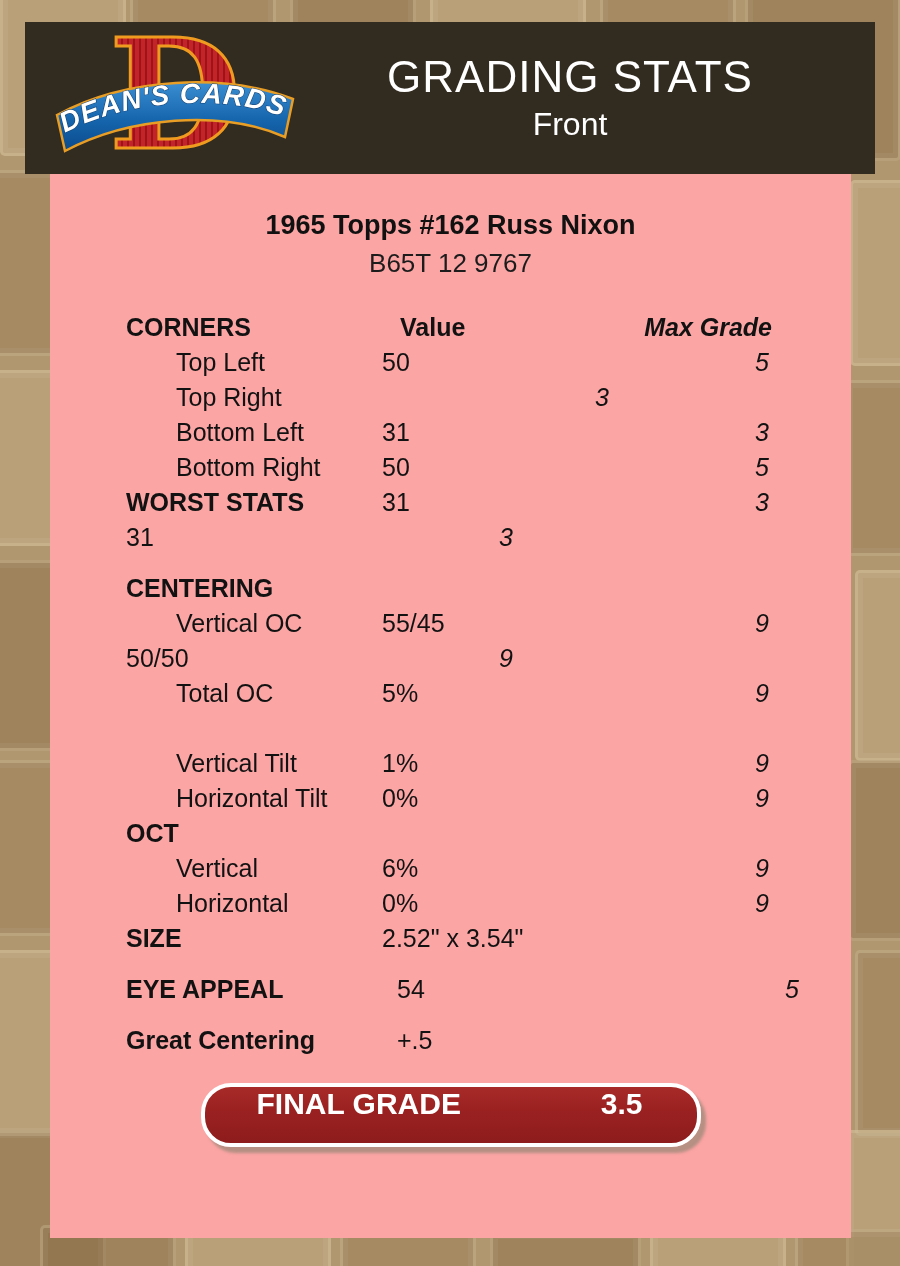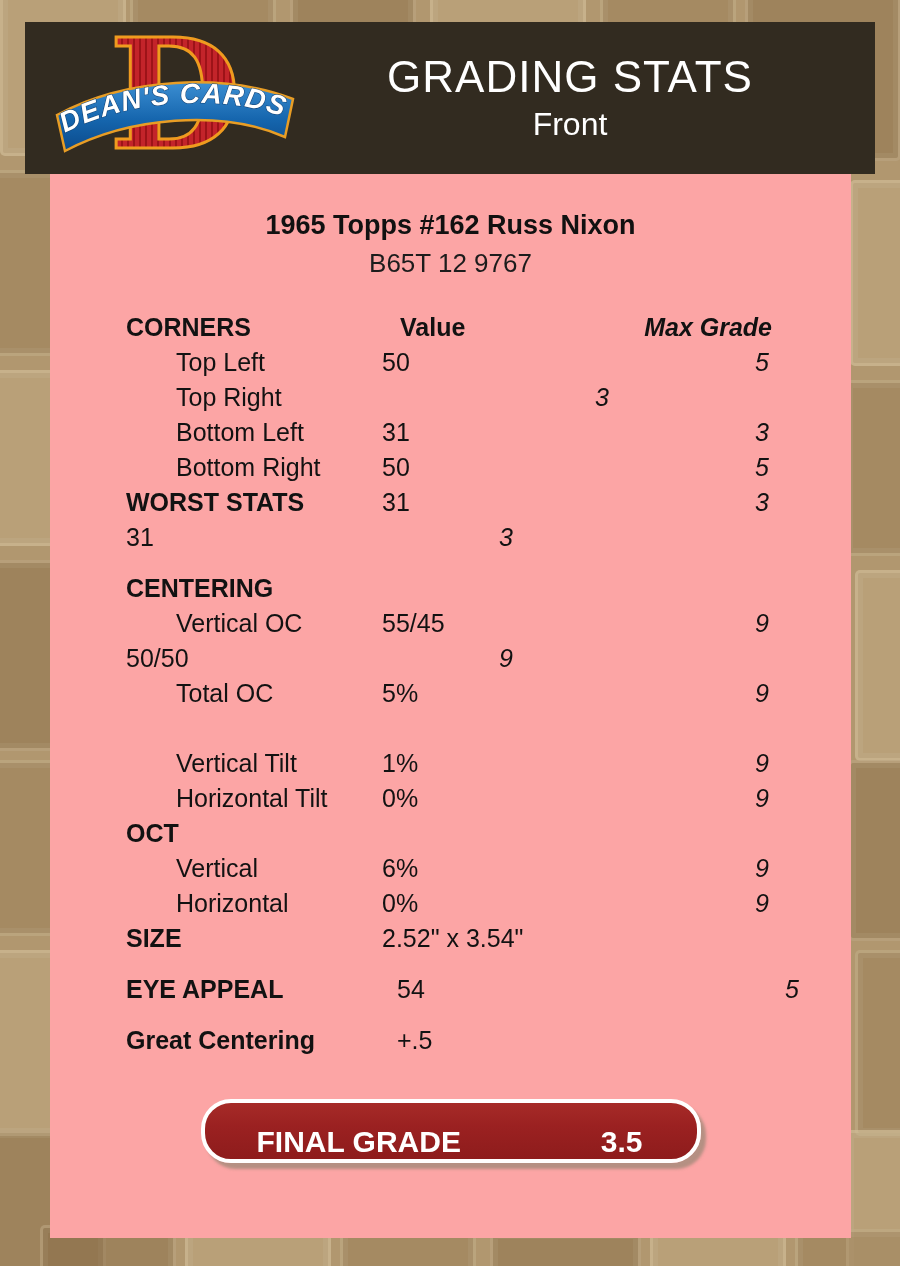--- a/index.html
+++ b/index.html
@@ -27,25 +27,25 @@
   .row .lbl{width:256px;box-sizing:border-box;white-space:nowrap;}
   .row .val{width:160px;text-align:left;white-space:nowrap;}
   .row .max{width:150px;margin-left:77px;text-align:right;font-style:italic;}
   .row.section .lbl{font-weight:bold;}
   .row.item .lbl{padding-left:50px;}
   .row.gap{margin-top:16px;gap:15px;}
   .row.header .lbl,.row.header .val,.row.header .max{font-weight:bold;}
   .row.header .val{position:relative;left:18px;}
   .row.header .max{position:relative;left:3px;}
   
-  .final-grade{box-sizing:border-box;width:500px;height:64px;margin:41px auto 0;
+  .final-grade{box-sizing:border-box;width:500px;height:64px;margin:25px auto 0;
        background:linear-gradient(180deg,#a62b28 0%,#9b2121 40%,#8e1c1c 100%);
        border:4px solid #ffffff;border-radius:30px;
        box-shadow:5px 6px 3px rgba(143,132,112,.65);
-       display:flex;align-items:flex-end;justify-content:space-between;
+       display:flex;align-items:flex-start;justify-content:space-between;
        padding:0 54px 0 52px;color:#ffffff;font-size:30px;font-weight:bold;}
 </style>
 </head>
 <body>
 
 <div class="stage">
 
   <div id="bg">
       <div class="bgcard sh1" style="left: 0px; top: -20px; width: 120px; height: 170px;"></div>
       <div class="bgcard sh0" style="left: 130px; top: -30px; width: 140px; height: 180px;"></div>

